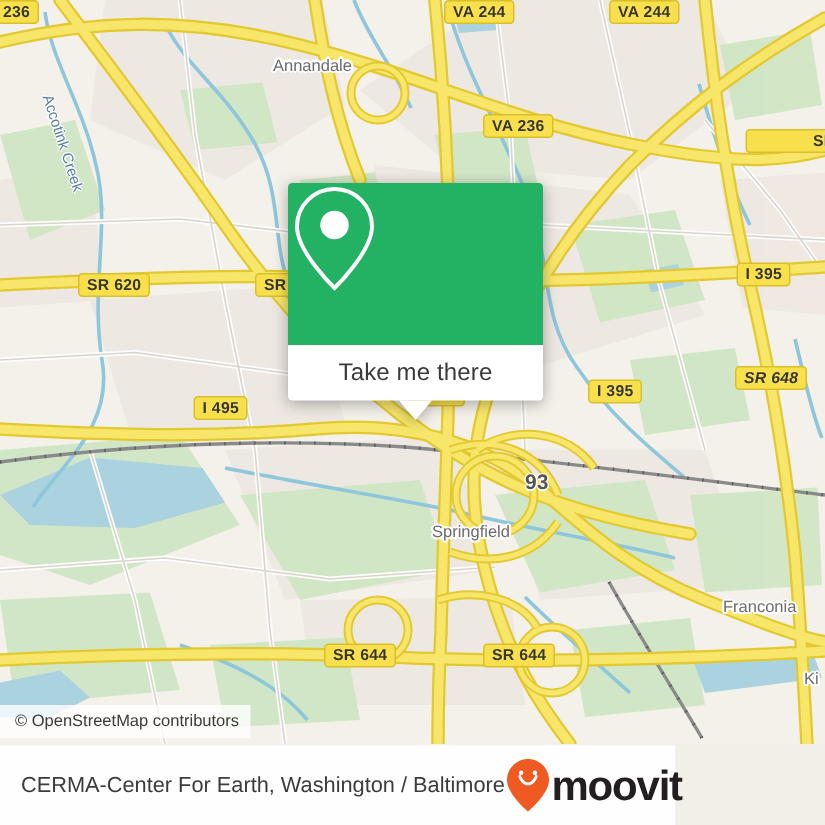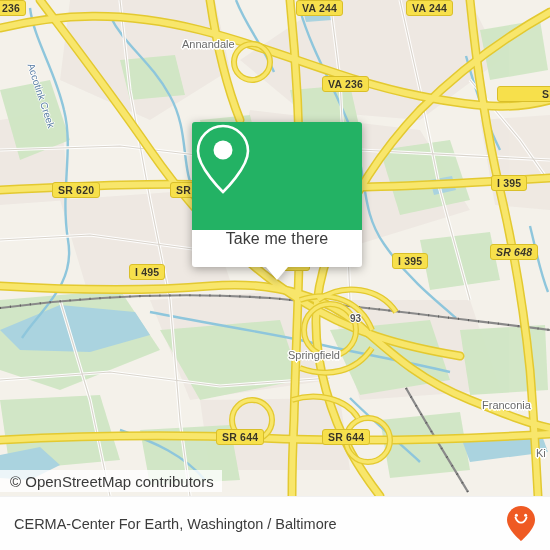--- a/index.html
+++ b/index.html
@@ -40,60 +40,60 @@
     white-space:nowrap;
     text-shadow:
       -1.5px 0 #fff,1.5px 0 #fff,0 -1.5px #fff,0 1.5px #fff,
       -1px -1px #fff,1px -1px #fff,-1px 1px #fff,1px 1px #fff;
   }
   .water-label{
     position:absolute;color:#5b7fa6;font-size:10px;white-space:nowrap;
     text-shadow:-1px 0 #fff,1px 0 #fff,0 -1px #fff,0 1px #fff;
   }
   .hwy-num{
-    position:absolute;color:#555;font-size:10px;font-weight:bold;white-space:nowrap;
+    position:absolute;color:#555;font-size:14px;font-weight:bold;white-space:nowrap;
     text-shadow:-1px 0 #fff,1px 0 #fff,0 -1px #fff,0 1px #fff;
     padding-left:32px;
   }
 
   
   #callout{
     position:absolute;left:192px;top:122px;width:170px;
     filter:drop-shadow(0 2px 5px rgba(0,0,0,.32));
   }
   #callout .top{
     background:#23b264;height:108px;border-radius:3px 3px 0 0;
     display:flex;align-items:center;justify-content:center;
   }
   #callout .bottom{
     background:#fff;height:37px;border-radius:0 0 3px 3px;
-    display:flex;justify-content:center;
+    display:flex;align-items:center;justify-content:center;
   }
   #callout .bottom span{
     font-size:16px;color:#3b3b3b;letter-spacing:.1px;
   }
   #callout .tail{
     position:absolute;left:50%;top:145px;margin-left:-11px;
     width:0;height:0;border-left:11px solid transparent;
     border-right:11px solid transparent;border-top:13px solid #fff;
   }
 
   
   #attrib{
     position:absolute;left:0;top:470px;height:22px;
     background:rgba(255,255,255,.78);
     display:flex;align-items:center;
     padding:0 8px 0 10px;
     box-sizing:border-box;
   }
-  #attrib span{font-size:15px;color:#3a3a3a;}
+  #attrib span{font-size:11px;color:#3a3a3a;}
 
   
   #footer{
-    position:absolute;left:0;top:496px;width:550px;height:54px;
+    position:absolute;left:0;top:496px;width:450px;height:54px;
     background:rgba(255,255,255,.93);
     display:flex;align-items:center;justify-content:space-between;
     padding:0 14px 0 14px;box-sizing:border-box;
     border-top:1px solid rgba(0,0,0,.05);
   }
   #footer-title{font-size:14.5px;color:#3c3c3c;white-space:nowrap;}
   #brand{display:flex;align-items:center;gap:1px;}
   #brand .wordmark{font-size:28px;color:#231f20;font-weight:bold;letter-spacing:-.8px;line-height:1;}
 </style>
 </head>
@@ -275,16 +275,17 @@
 
   <div id="footer">
     <div id="footer-title">CERMA-Center For Earth, Washington / Baltimore</div>
     <div id="brand">
       <svg width="30" height="38" viewBox="0 0 30 38">
         <path d="M15 1 C7.3 1 1 7.3 1 15 C1 24.5 15 36 15 36 C15 36 29 24.5 29 15 C29 7.3 22.7 1 15 1 Z" fill="#ef5a23"></path>
         <path d="M9.5 12.5 C9.5 12.5 11.2 17.6 15 17.6 C18.8 17.6 20.5 12.5 20.5 12.5" fill="none" stroke="#ffffff" stroke-width="1.9" stroke-linecap="round"></path>
         <circle cx="10.4" cy="10.2" r="1.5" fill="#ffffff"></circle>
         <circle cx="19.6" cy="10.2" r="1.5" fill="#ffffff"></circle>
       </svg>
+      <span class="wordmark">moovit</span>
     </div>
   </div>
 
 </div>
 
 </body></html>

